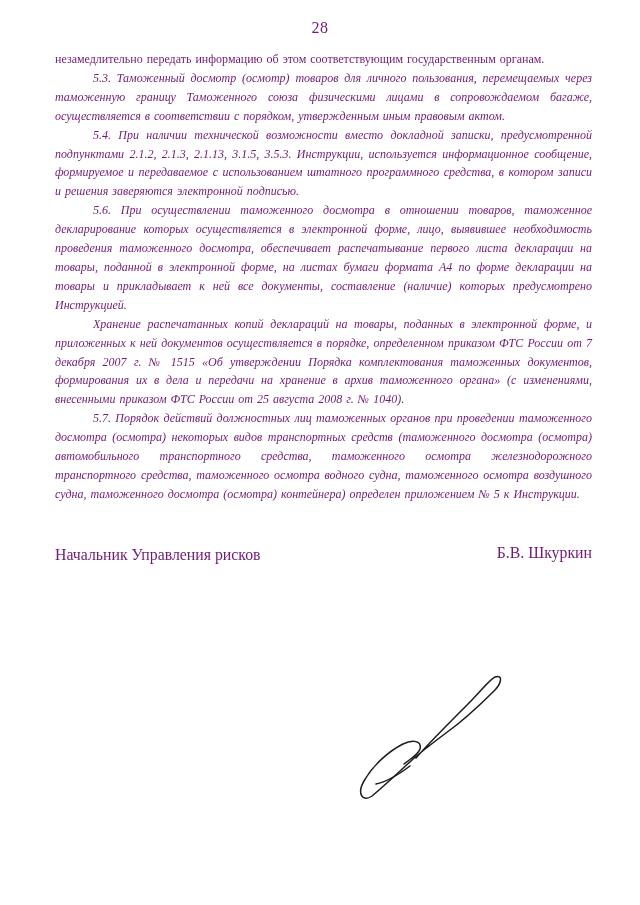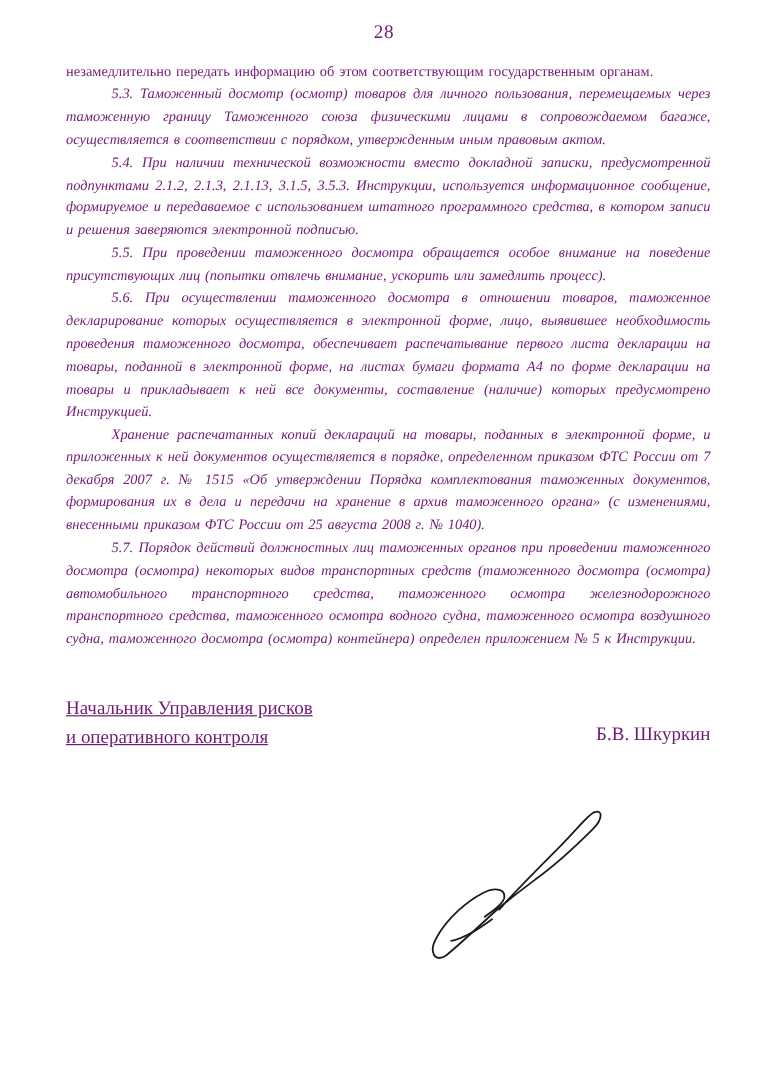--- a/index.html
+++ b/index.html
@@ -40,21 +40,20 @@
   .sig-row {
     display: flex;
     justify-content: space-between;
     align-items: flex-end;
     margin: 37px 48px 0 55px;
     font-size: 15.8px;
     line-height: 24px;
   }
   .sig-title div {
     white-space: nowrap;
-    text-decoration: underline;
   }
   .sig-name {
     white-space: nowrap;
     padding-bottom: 2px;
     margin-left: 12px;
   }
   .signature-svg {
     position: absolute;
     left: 358px;
     top: 666px;
@@ -74,30 +73,28 @@
 <body>
 
 <div class="page">
 
   <div class="page-number">28</div>
 
   <div class="content">
     <p>незамедлительно передать информацию об этом соответствующим государственным органам.</p>
     <p class="indent">5.3. Таможенный досмотр (осмотр) товаров для личного пользования, перемещаемых через таможенную границу Таможенного союза физическими лицами в сопровождаемом багаже, осуществляется в соответствии с порядком, утвержденным иным правовым актом.</p>
     <p class="indent">5.4. При наличии технической возможности вместо докладной записки, предусмотренной подпунктами 2.1.2, 2.1.3, 2.1.13, 3.1.5, 3.5.3. Инструкции, используется информационное сообщение, формируемое и передаваемое с использованием штатного программного средства, в котором записи и решения заверяются электронной подписью.</p>
-    <p class="indent">5.5. При проведении таможенного досмотра обращается особое внимание на поведение присутствующих лиц (попытки отвлечь внимание, ускорить или замедлить процесс).</p>
     <p class="indent">5.6. При осуществлении таможенного досмотра в отношении товаров, таможенное декларирование которых осуществляется в электронной форме, лицо, выявившее необходимость проведения таможенного досмотра, обеспечивает распечатывание первого листа декларации на товары, поданной в электронной форме, на листах бумаги формата А4 по форме декларации на товары и прикладывает к ней все документы, составление (наличие) которых предусмотрено Инструкцией.</p>
     <p class="indent">Хранение распечатанных копий деклараций на товары, поданных в электронной форме, и приложенных к ней документов осуществляется в порядке, определенном приказом ФТС России от 7 декабря 2007 г. № 1515 «Об утверждении Порядка комплектования таможенных документов, формирования их в дела и передачи на хранение в архив таможенного органа» (с изменениями, внесенными приказом ФТС России от 25 августа 2008 г. № 1040).</p>
     <p class="indent">5.7. Порядок действий должностных лиц таможенных органов при проведении таможенного досмотра (осмотра) некоторых видов транспортных средств (таможенного досмотра (осмотра) автомобильного транспортного средства, таможенного осмотра железнодорожного транспортного средства, таможенного осмотра водного судна, таможенного осмотра воздушного судна, таможенного досмотра (осмотра) контейнера) определен приложением № 5 к Инструкции.</p>
   </div>
 
   <div class="sig-row">
     <div class="sig-title">
       <div>Начальник Управления рисков</div>
-      <div>и оперативного контроля</div>
     </div>
     <div class="sig-name">Б.В. Шкуркин</div>
   </div>
 
   <svg class="signature-svg" viewBox="0 0 150 140" xmlns="http://www.w3.org/2000/svg" aria-hidden="true">
     <path d="M 58 92
              C 70 78, 92 56, 110 38
              C 122 26, 132 13, 137 11
              C 145 8, 144 17, 136 25
              C 122 39, 102 57, 88 67

